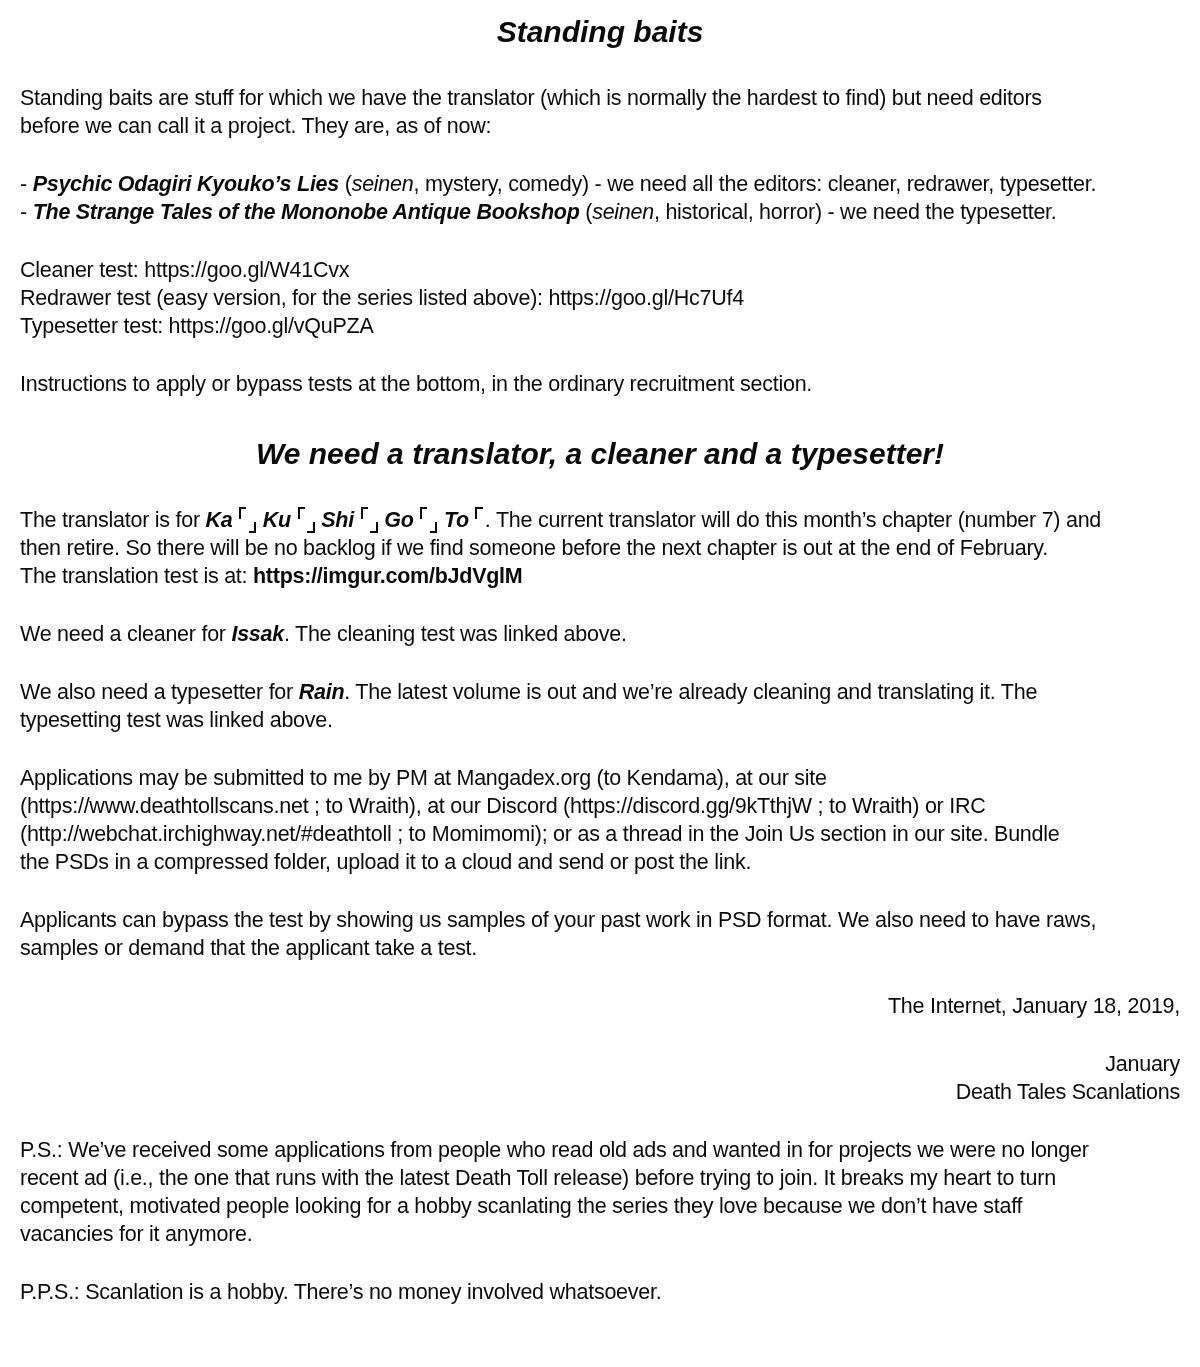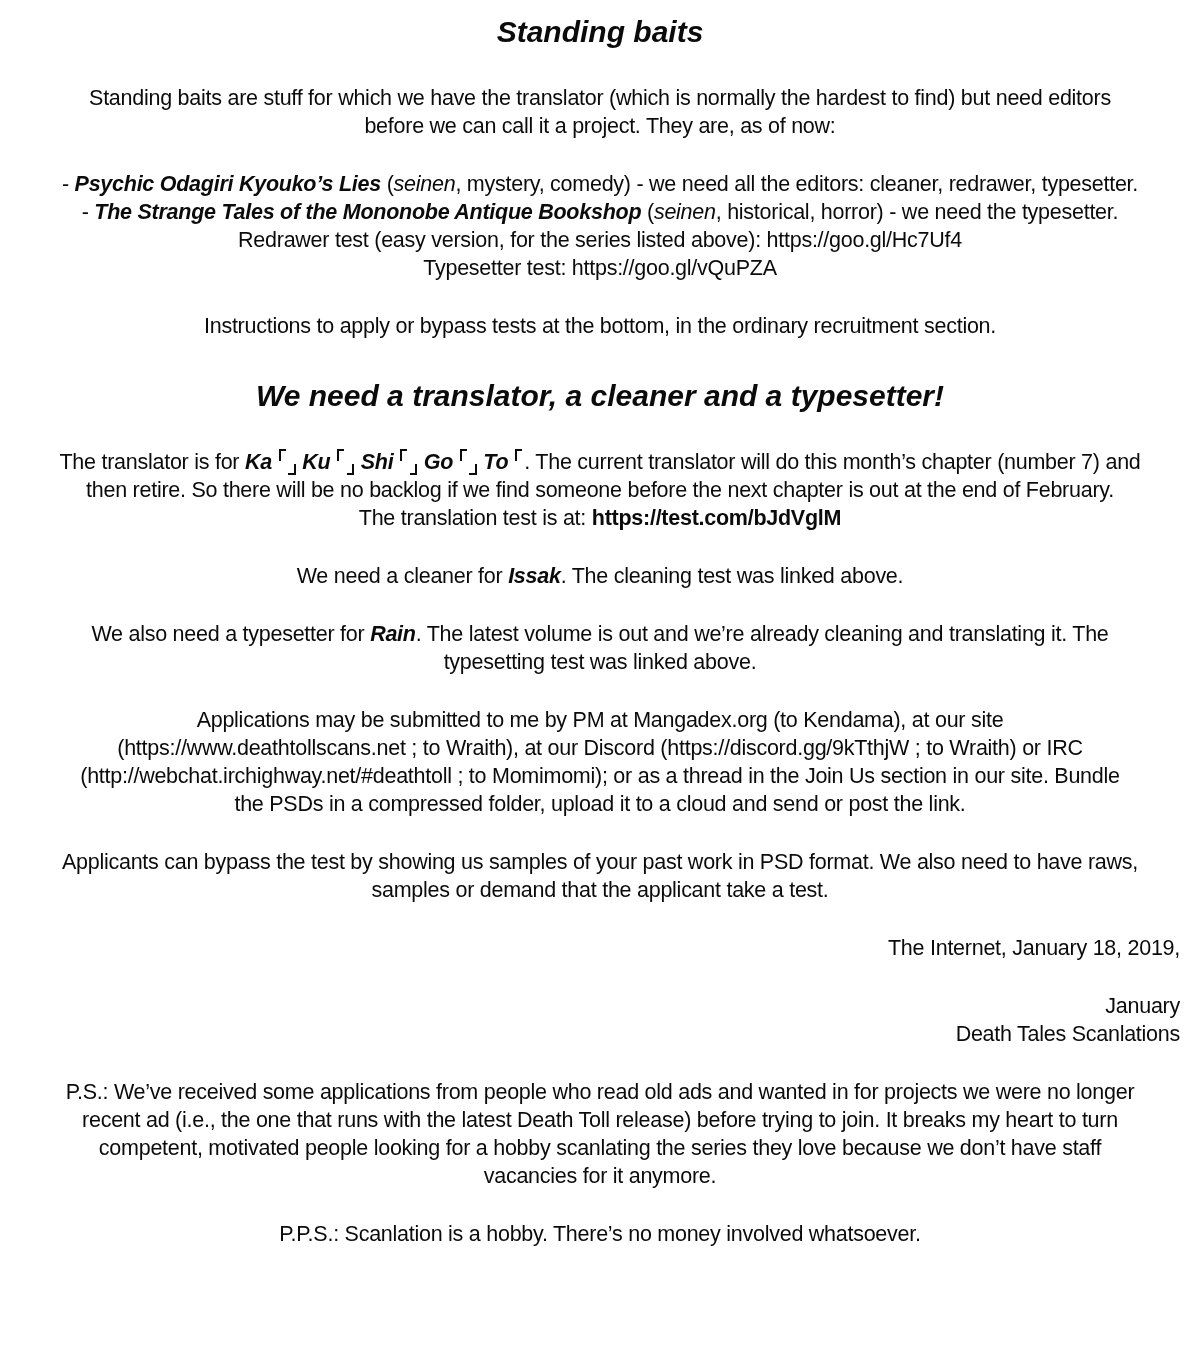--- a/index.html
+++ b/index.html
@@ -15,21 +15,20 @@
     font-family: "Liberation Sans", "DejaVu Sans", sans-serif;
   }
   .doc {
     padding: 10px 20px 6px 20px;
   }
   .line {
     font-size: 21.5px;
     line-height: 28px;
     letter-spacing: -0.012em;
     white-space: nowrap;
-    text-align: center;
   }
   .h1, .h2 {
     font-size: 30px;
     line-height: 44px;
     font-weight: bold;
     font-style: italic;
     white-space: nowrap;
   }
   .h2 { margin-top: 34px; }
   .gap { margin-top: 30px; }
@@ -59,27 +58,28 @@
 </style>
 </head>
 <body style="background: rgb(255, 255, 255); color: rgb(11, 11, 11);">
 
 <main class="doc">
     <div class="h1 center"><span class="bold italic">Standing baits</span></div>
     <div class="line gap"><span>Standing baits are stuff for which we have the translator (which is normally the hardest to find) but need editors</span></div>
     <div class="line"><span>before we can call it a project. They are, as of now:</span></div>
     <div class="line gap"><span>- </span><span class="bold italic">Psychic Odagiri Kyouko’s Lies</span><span> (</span><span class="italic">seinen</span><span>, mystery, comedy) - we need all the editors: cleaner, redrawer, typesetter.</span></div>
     <div class="line"><span>- </span><span class="bold italic">The Strange Tales of the Mononobe Antique Bookshop</span><span> (</span><span class="italic">seinen</span><span>, historical, horror) - we need the typesetter.</span></div>
+    <div class="line gap"><span>Cleaner test: </span><span>https://goo.gl/W41Cvx</span></div>
     <div class="line"><span>Redrawer test (easy version, for the series listed above): </span><span>https://goo.gl/Hc7Uf4</span></div>
     <div class="line"><span>Typesetter test: </span><span>https://goo.gl/vQuPZA</span></div>
     <div class="line gap"><span>Instructions to apply or bypass tests at the bottom, in the ordinary recruitment section.</span></div>
     <div class="h2 center"><span class="bold italic">We need a translator, a cleaner and a typesetter!</span></div>
     <div class="line gap"><span>The translator is for </span><span class="bold italic">Ka <span class="corner open"></span><span class="corner close"></span> Ku <span class="corner open"></span><span class="corner close"></span> Shi <span class="corner open"></span><span class="corner close"></span> Go <span class="corner open"></span><span class="corner close"></span> To <span class="corner open"></span></span><span>. The current translator will do this month’s chapter (number 7) and</span></div>
     <div class="line"><span>then retire. So there will be no backlog if we find someone before the next chapter is out at the end of February.</span></div>
-    <div class="line"><span>The translation test is at: </span><span class="bold">https://test.com/bJdVglM</span></div>
+    <div class="line"><span>The translation test is at: </span><span class="bold">https://imgur.com/bJdVglM</span></div>
     <div class="line gap"><span>We need a cleaner for </span><span class="bold italic">Issak</span><span>. The cleaning test was linked above.</span></div>
     <div class="line gap"><span>We also need a typesetter for </span><span class="bold italic">Rain</span><span>. The latest volume is out and we’re already cleaning and translating it. The</span></div>
     <div class="line"><span>typesetting test was linked above.</span></div>
     <div class="line gap"><span>Applications may be submitted to me by PM at Mangadex.org (to Kendama), at our site</span></div>
     <div class="line"><span>(https://www.deathtollscans.net ; to Wraith), at our Discord (https://discord.gg/9kTthjW ; to Wraith) or IRC</span></div>
     <div class="line"><span>(http://webchat.irchighway.net/#deathtoll ; to Momimomi); or as a thread in the Join Us section in our site. Bundle</span></div>
     <div class="line"><span>the PSDs in a compressed folder, upload it to a cloud and send or post the link.</span></div>
     <div class="line gap"><span>Applicants can bypass the test by showing us samples of your past work in PSD format. We also need to have raws,</span></div>
     <div class="line"><span>samples or demand that the applicant take a test.</span></div>
     <div class="line gap right"><span>The Internet, January 18, 2019,</span></div>

